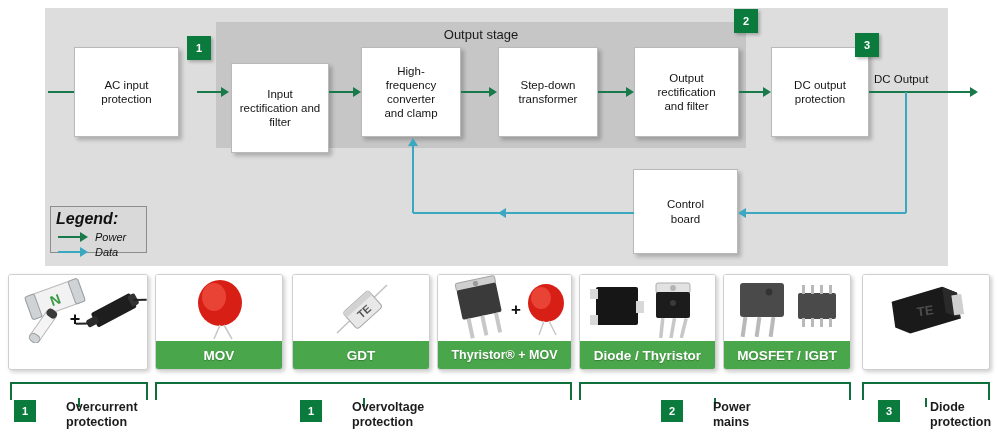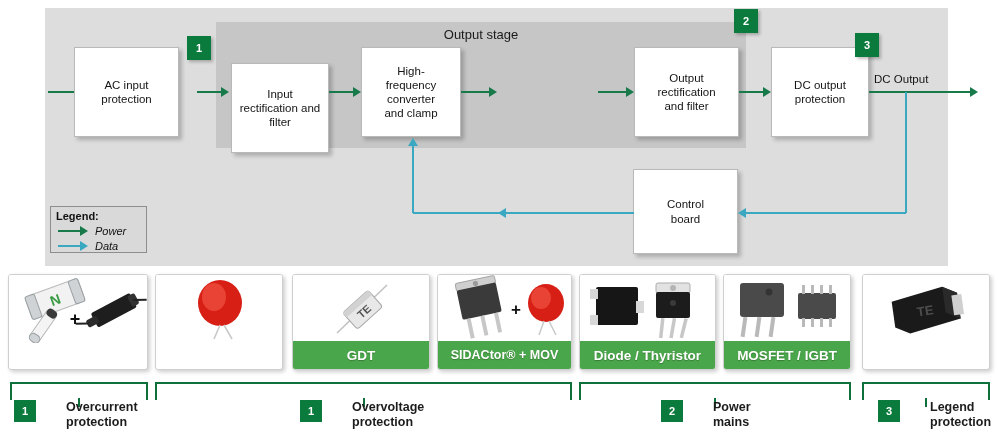--- a/index.html
+++ b/index.html
@@ -37,21 +37,21 @@
            border-left:8px solid #18794a;}
   .arrow-l-d{border-top:5px solid transparent;border-bottom:5px solid transparent;
              border-right:8px solid #3aa8c1;}
   .arrow-u-d{border-left:5px solid transparent;border-right:5px solid transparent;
              border-bottom:8px solid #3aa8c1;}
 
   
   .legend{position:absolute;left:50px;top:206px;width:97px;height:47px;
           background:#d9d9d9;border:1px solid #8d8d8d;box-sizing:border-box;
           padding:3px 5px;}
-  .legend-title{font-size:11px;font-weight:bold;color:#111;}
+  .legend-title{font-size:16px;font-weight:bold;font-style:italic;color:#111;}
   .legend-row{display:flex;align-items:center;height:13px;margin-top:2px;}
   .legend-swatch{position:relative;width:34px;height:10px;margin-right:5px;}
   .legend-text{font-size:11px;font-style:italic;color:#111;}
 
   
   .card{position:absolute;top:274px;height:96px;background:#ffffff;
         border:1px solid #cfcfcf;border-radius:3px;
         box-shadow:2px 2px 4px rgba(0,0,0,.20);box-sizing:border-box;
         overflow:hidden;}
   .card-art{position:absolute;left:0;top:0;right:0;height:68px;background:#fff;}
@@ -106,20 +106,23 @@
   <div class="pw-line" style="left:329px;top:91px;width:26px;height:2px;"></div>
   <div class="arrow arrow-r" style="left:353px;top:87px;"></div>
 
   <div class="node" style="left:361px;top:47px;width:100px;height:90px;">
     <span>High-<br>frequency<br>converter<br>and clamp</span>
   </div>
 
   <div class="pw-line" style="left:461px;top:91px;width:30px;height:2px;"></div>
   <div class="arrow arrow-r" style="left:489px;top:87px;"></div>
 
+  <div class="node" style="left:498px;top:47px;width:100px;height:90px;">
+    <span>Step-down<br>transformer</span>
+  </div>
 
   <div class="pw-line" style="left:598px;top:91px;width:30px;height:2px;"></div>
   <div class="arrow arrow-r" style="left:626px;top:87px;"></div>
 
   <div class="node" style="left:634px;top:47px;width:105px;height:90px;">
     <span>Output rectification<br>and filter</span>
   </div>
 
   <div class="pw-line" style="left:739px;top:91px;width:26px;height:2px;"></div>
   <div class="arrow arrow-r" style="left:763px;top:87px;"></div>
@@ -195,20 +198,21 @@
 
   <div class="card" style="left:155px;width:128px;">
     <div class="card-art">
       <svg width="128" height="68" viewBox="0 0 128 68">
         <ellipse cx="64" cy="28" rx="22" ry="23" fill="#d81f16"></ellipse>
         <ellipse cx="58" cy="22" rx="12" ry="14" fill="#ec4a3c" opacity=".85"></ellipse>
         <path d="M64 50 L58 64" stroke="#c9c9c9" stroke-width="1.6" fill="none"></path>
         <path d="M68 50 L76 64" stroke="#c9c9c9" stroke-width="1.6" fill="none"></path>
       </svg>
     </div>
+    <div class="card-label">MOV</div>
   </div>
 
   <div class="card" style="left:292px;width:138px;">
     <div class="card-art">
       <svg width="138" height="68" viewBox="0 0 138 68">
         <line x1="44" y1="58" x2="94" y2="10" stroke="#c2c2c2" stroke-width="1.6"></line>
         <g transform="rotate(-42 69 34)">
           <rect x="52" y="24" width="34" height="22" rx="3" fill="#e8e8e8" stroke="#a8a8a8"></rect>
           <rect x="52" y="24" width="34" height="6" fill="#d2d2d2"></rect>
           <text x="69" y="41" font-size="11" font-weight="bold" fill="#555" text-anchor="middle" font-family="Liberation Sans, sans-serif">TE</text>
@@ -229,21 +233,21 @@
           <rect x="40" y="41" width="4" height="20" fill="#c7c7c7"></rect>
           <rect x="54" y="41" width="4" height="20" fill="#c7c7c7"></rect>
         </g>
         <text x="78" y="40" font-size="17" font-weight="bold" fill="#111" text-anchor="middle" font-family="Liberation Sans, sans-serif">+</text>
         <ellipse cx="108" cy="28" rx="18" ry="19" fill="#d81f16"></ellipse>
         <ellipse cx="103" cy="23" rx="10" ry="11" fill="#ec4a3c" opacity=".85"></ellipse>
         <path d="M106 46 L101 60" stroke="#c9c9c9" stroke-width="1.5" fill="none"></path>
         <path d="M111 46 L118 60" stroke="#c9c9c9" stroke-width="1.5" fill="none"></path>
       </svg>
     </div>
-    <div class="card-label small">SIDACtor® + MOV</div>
+    <div class="card-label small">Thyristor® + MOV</div>
   </div>
 
   <div class="card" style="left:579px;width:137px;">
     <div class="card-art">
       <svg width="137" height="68" viewBox="0 0 137 68">
         <rect x="16" y="12" width="42" height="38" rx="2" fill="#161616"></rect>
         <rect x="10" y="14" width="8" height="10" fill="#d8d8d8"></rect>
         <rect x="10" y="40" width="8" height="10" fill="#d8d8d8"></rect>
         <rect x="56" y="26" width="8" height="12" fill="#d8d8d8"></rect>
         <g>
@@ -323,18 +327,18 @@
     <span class="cap-text">
       <span>Power</span><br>
       <span>mains</span>
     </span>
   </div>
 
   <div class="bracket" style="left:862px;top:384px;width:128px;"></div>
   <div class="cap" style="left:878px;top:400px;">
     <span class="badge2">3</span>
     <span class="cap-text">
-      <span>Legend</span><br>
+      <span>Diode</span><br>
       <span>protection</span>
     </span>
   </div>
 
 </div>
 
 </body></html>

